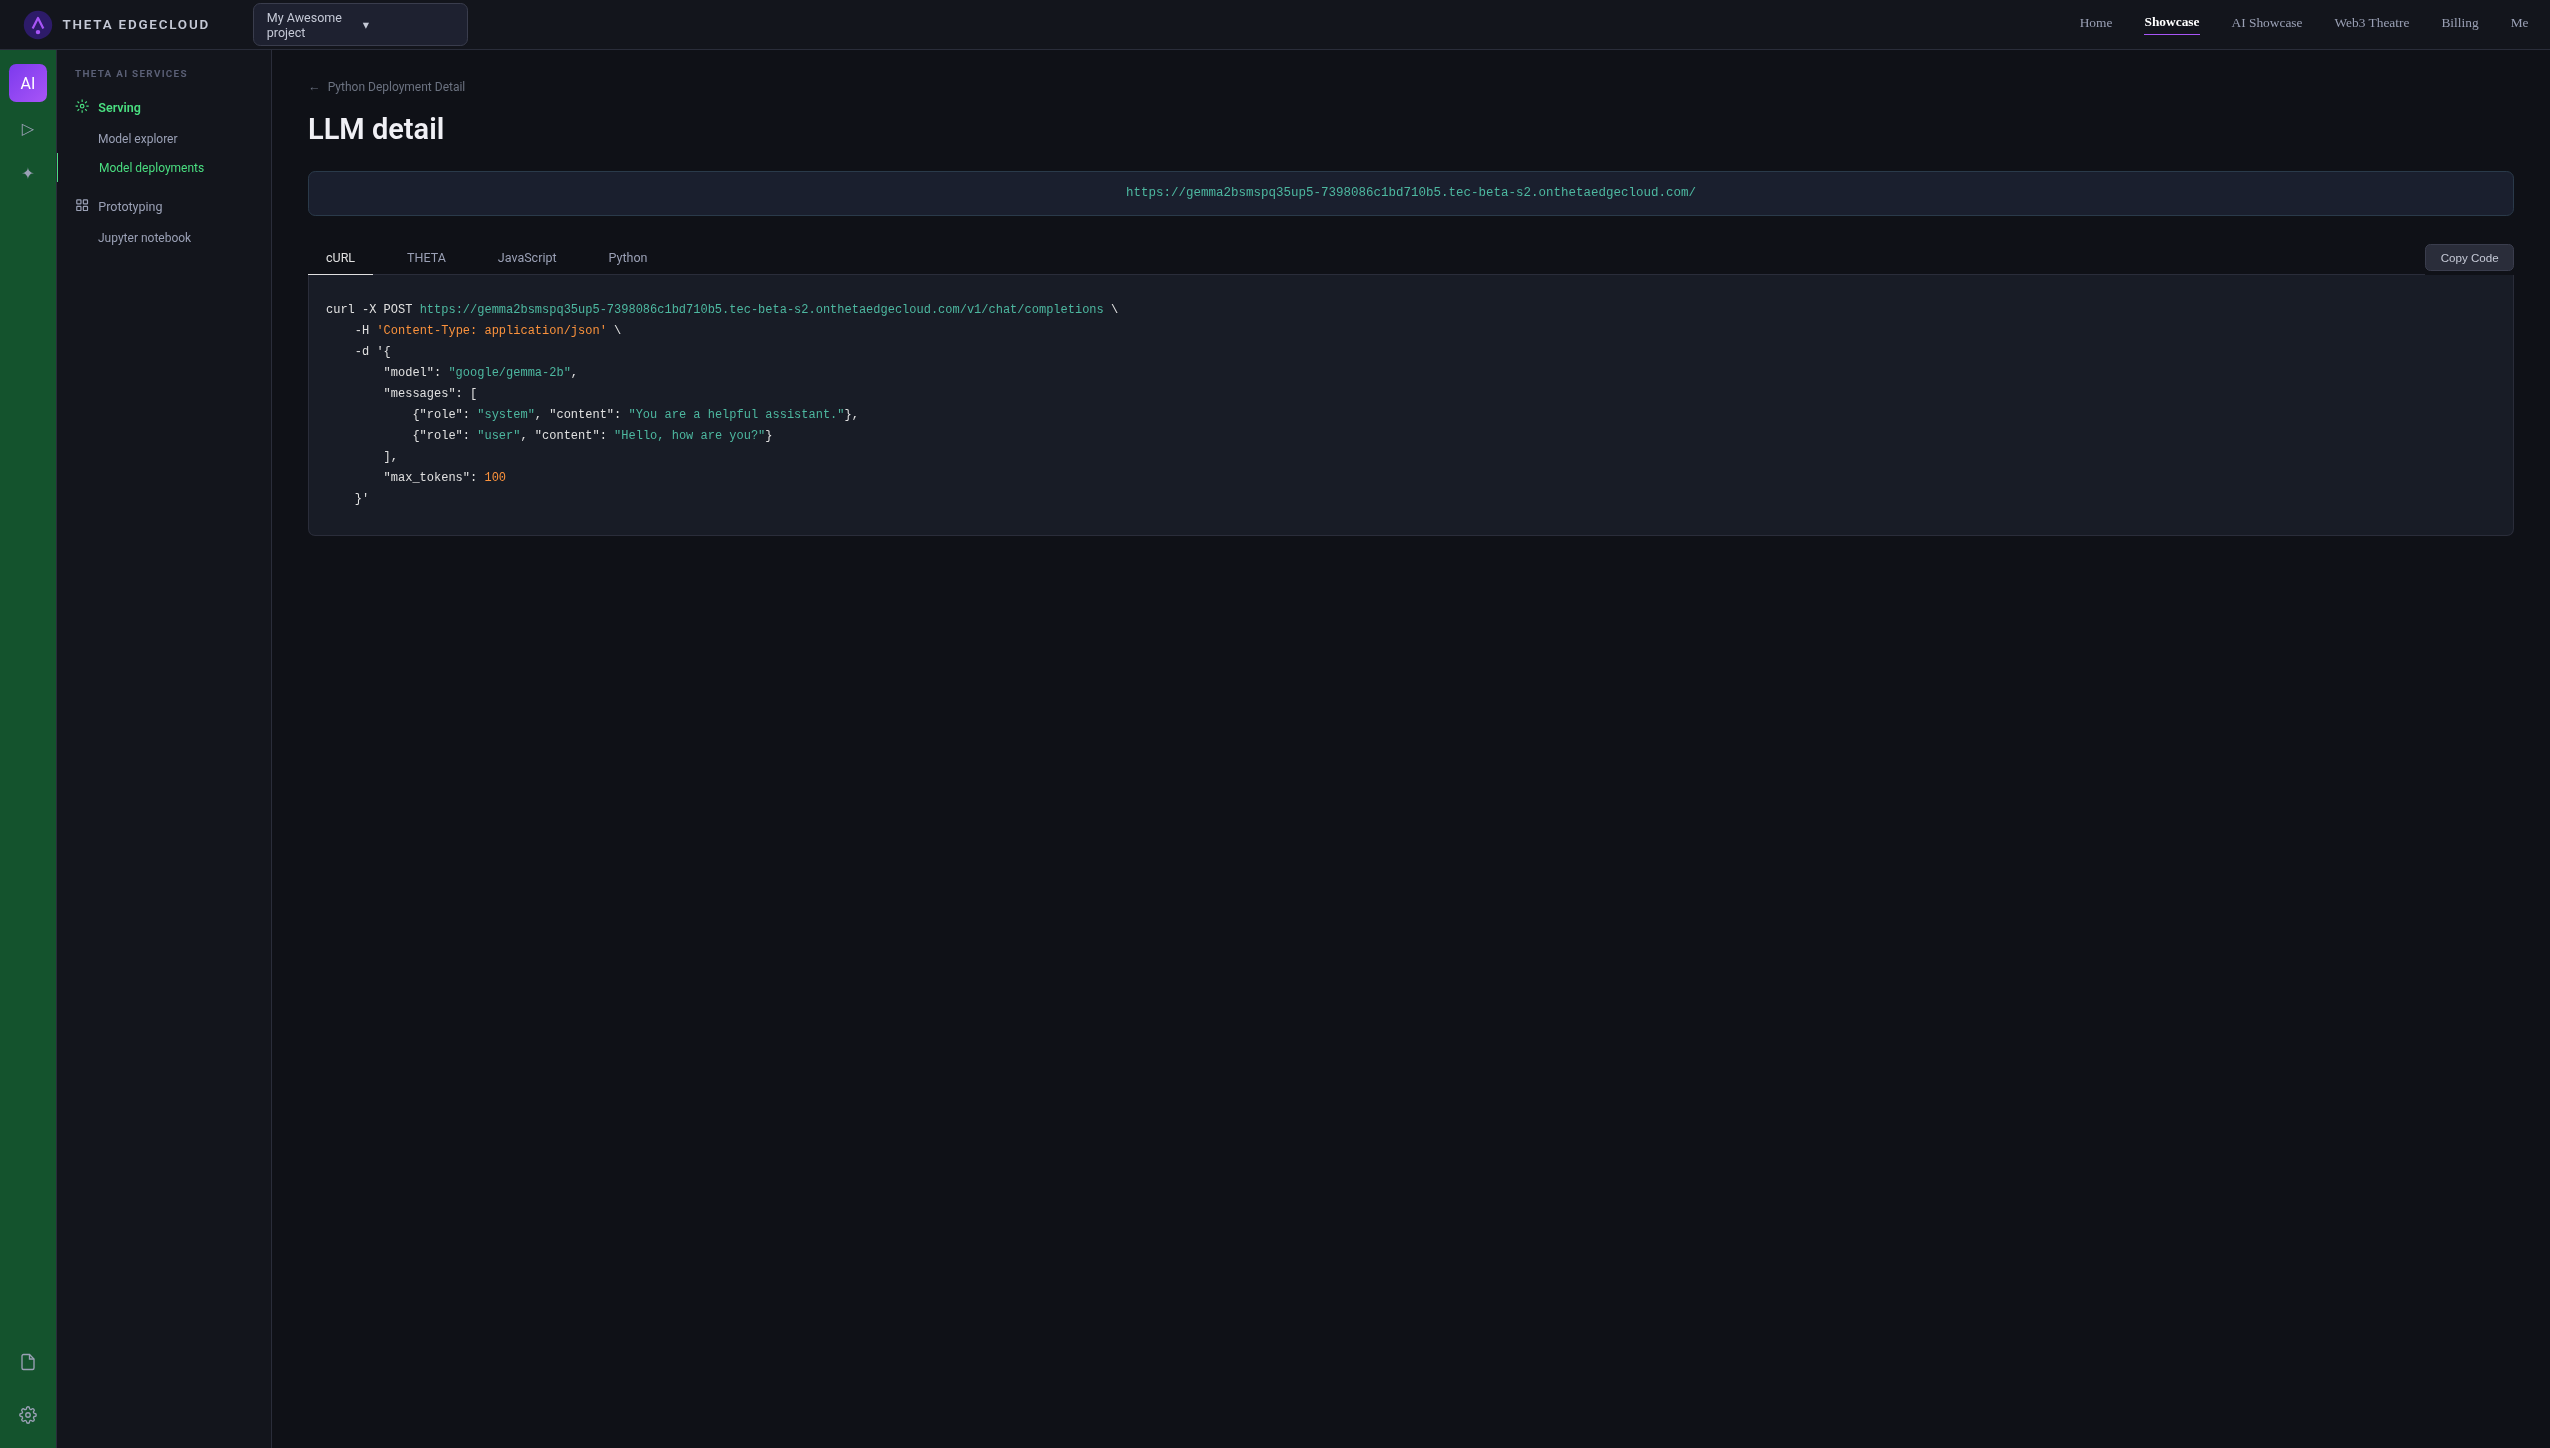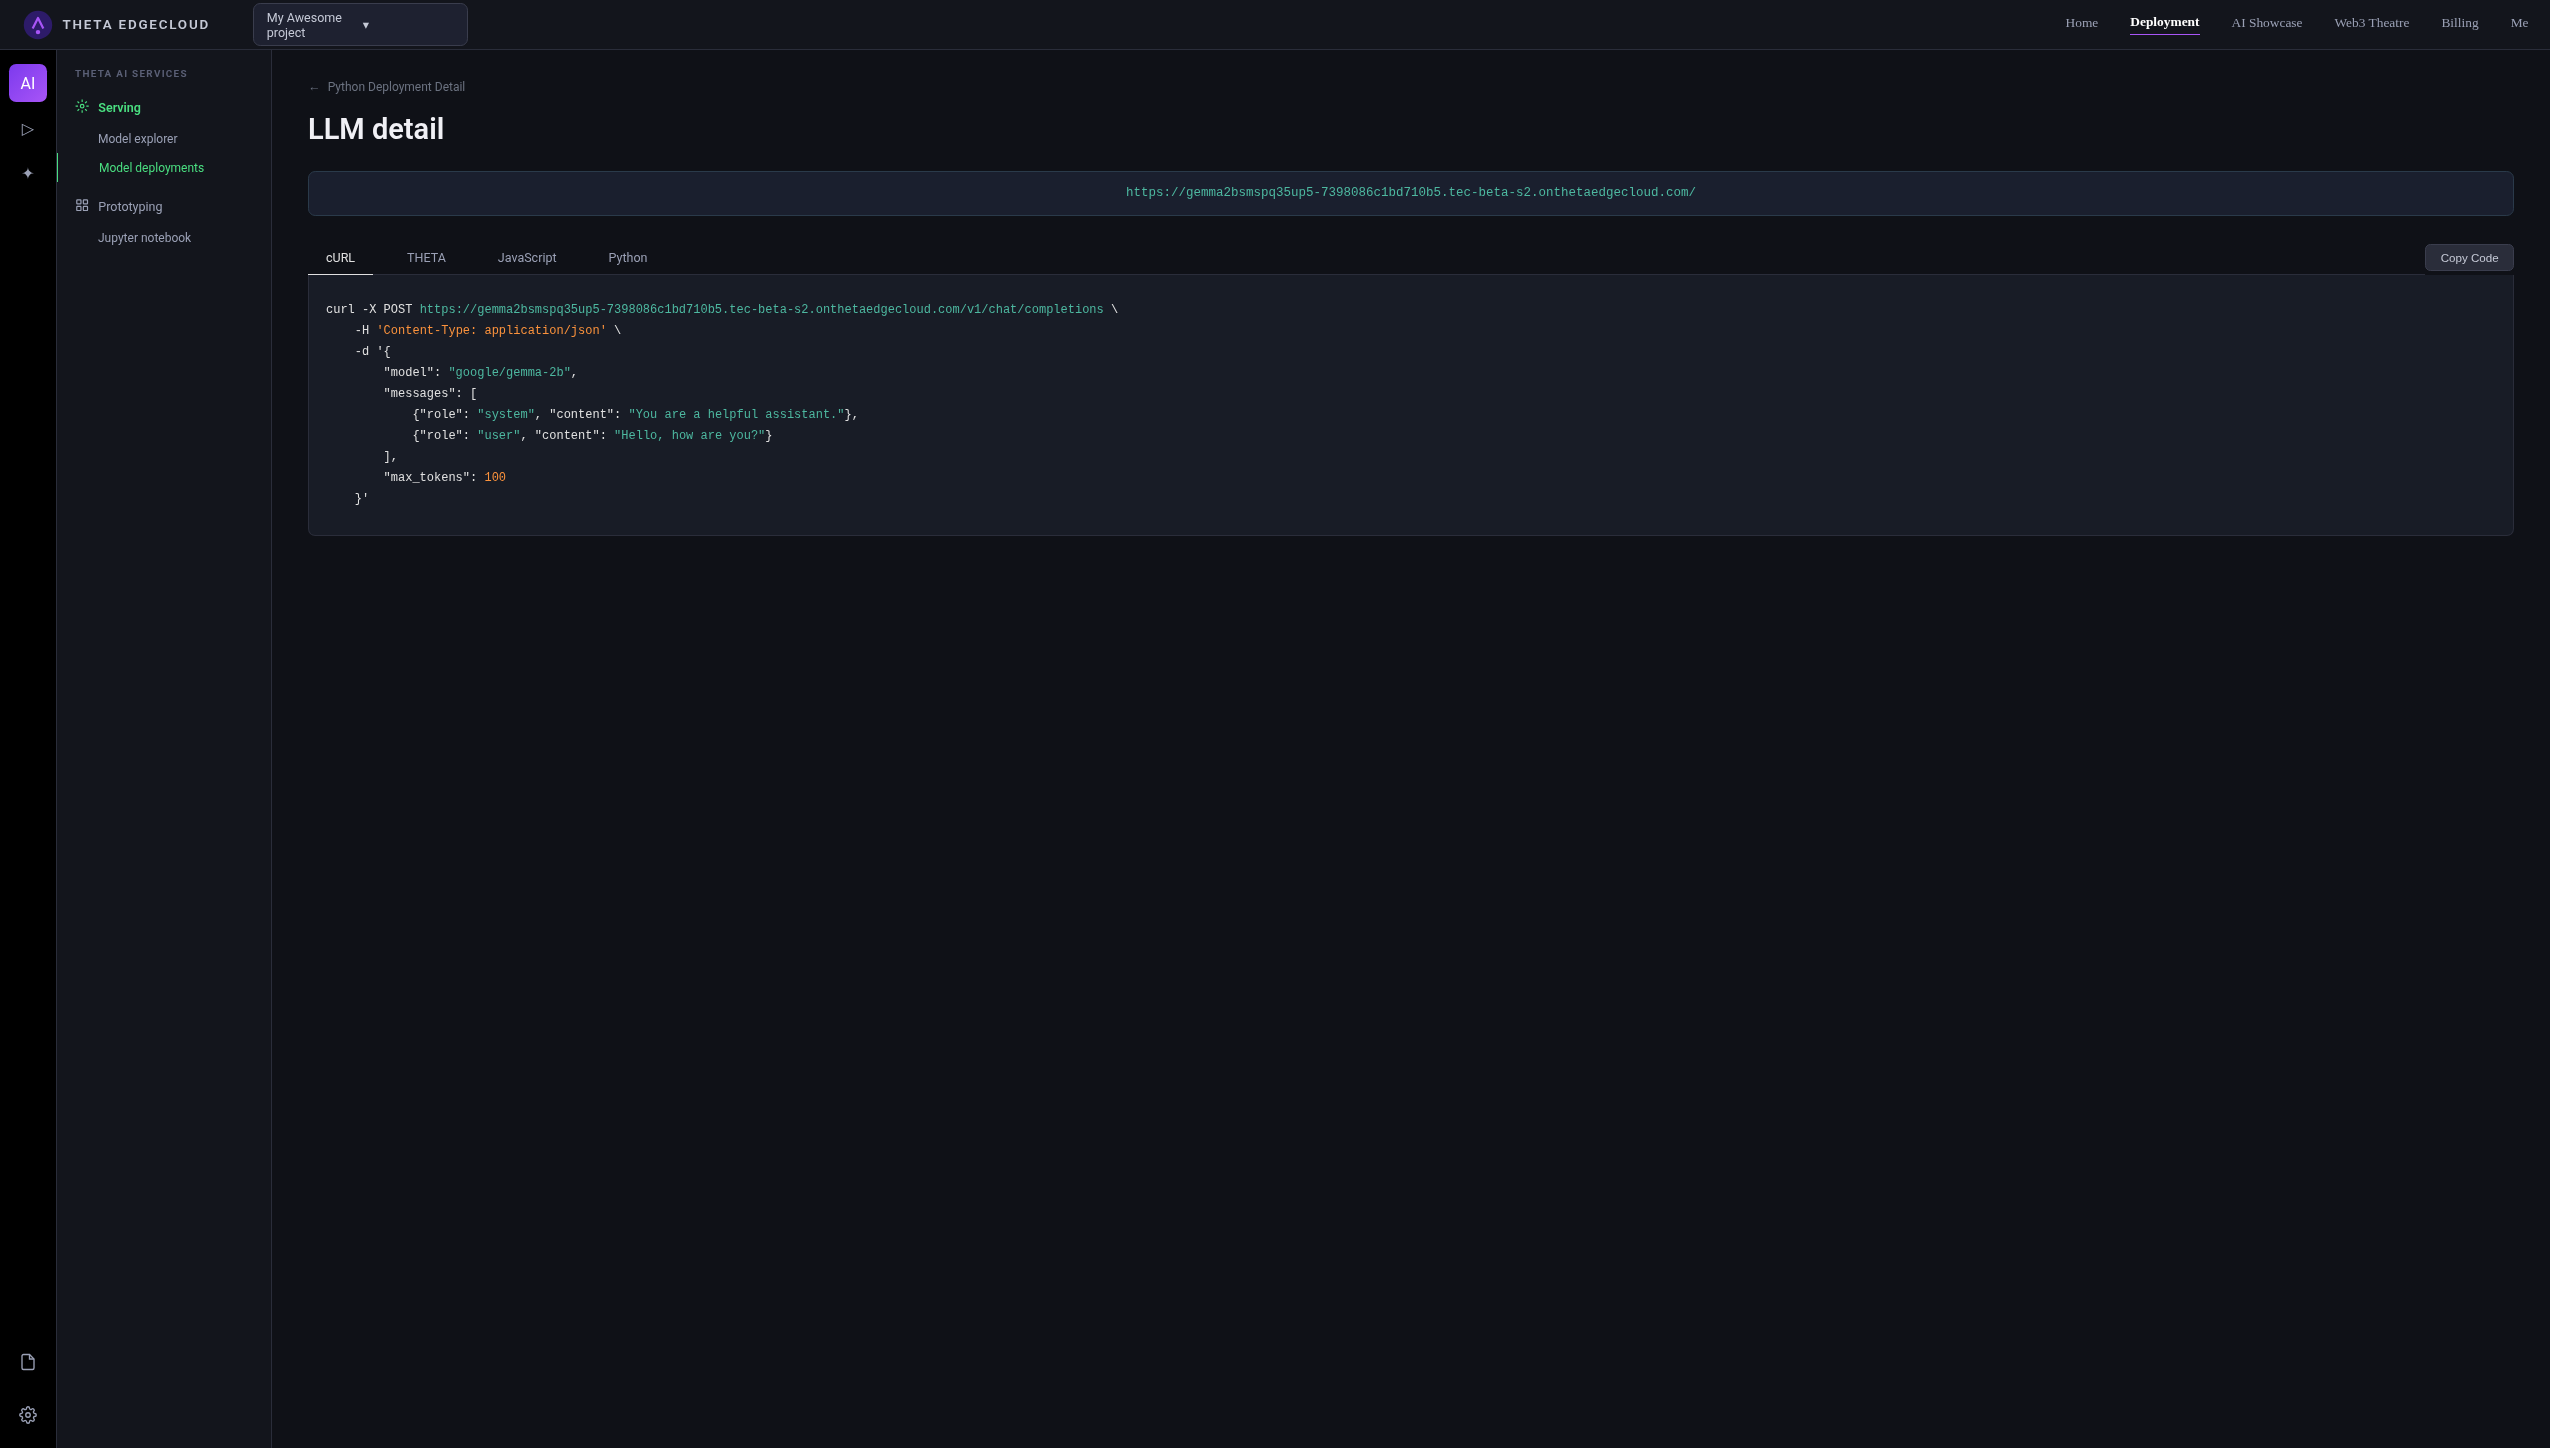--- a/index.html
+++ b/index.html
@@ -79,21 +79,21 @@
 
     
     .layout {
       display: flex;
       height: calc(100vh - 50px);
     }
 
     
     .icon-rail {
       width: 57px;
-      background: #000000;
+      background: #14532d;
       border-right: 0.9px solid #2a2d3a;
       display: flex;
       flex-direction: column;
       align-items: center;
       padding-top: 14.3px;
       gap: 7.2px;
     }
     .rail-icon {
       width: 38px;
       height: 38px;
@@ -259,21 +259,21 @@
     <span class="logo-text">THETA EDGECLOUD</span>
   </div>
 
   <div class="project-selector">
     <span>My Awesome project</span>
     <span class="chevron-down">▾</span>
   </div>
 
   <div class="topnav-links">
     <span class="topnav-link">Home</span>
-    <span class="topnav-link active">Deployment</span>
+    <span class="topnav-link active">Showcase</span>
     <span class="topnav-link">AI Showcase</span>
     <span class="topnav-link">Web3 Theatre</span>
     <span class="topnav-link">Billing</span>
     <span class="topnav-link">Me</span>
   </div>
 </nav>
 
 <div class="layout">
 
   <div class="icon-rail">

